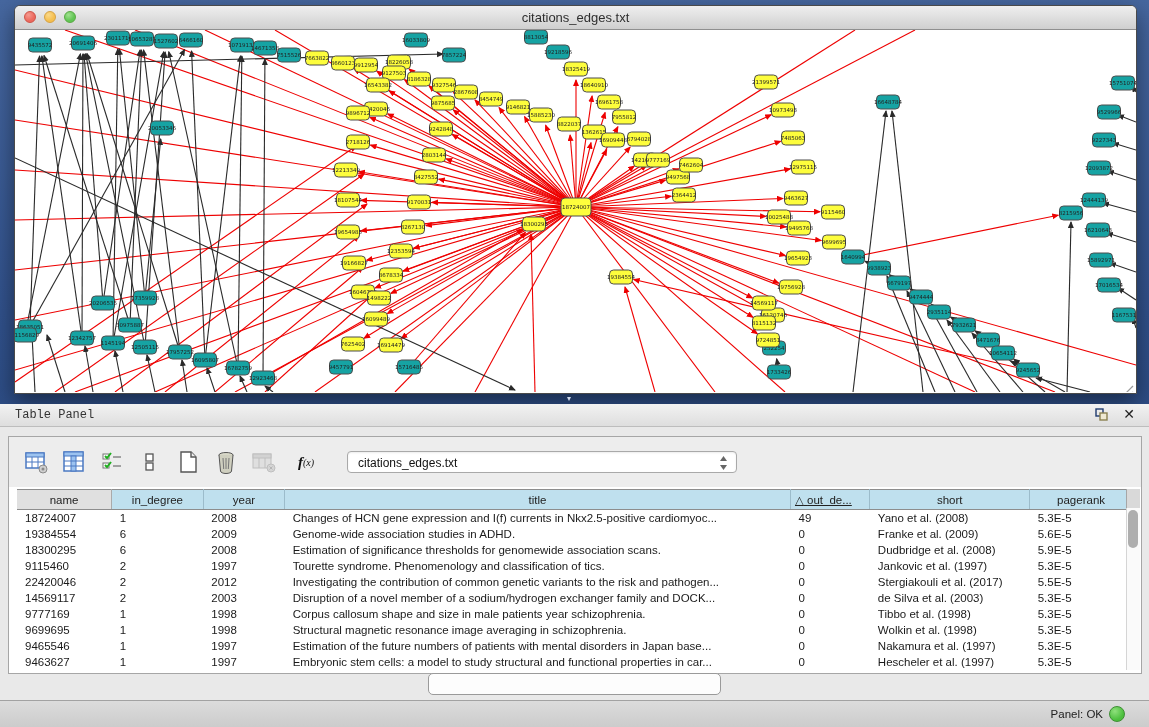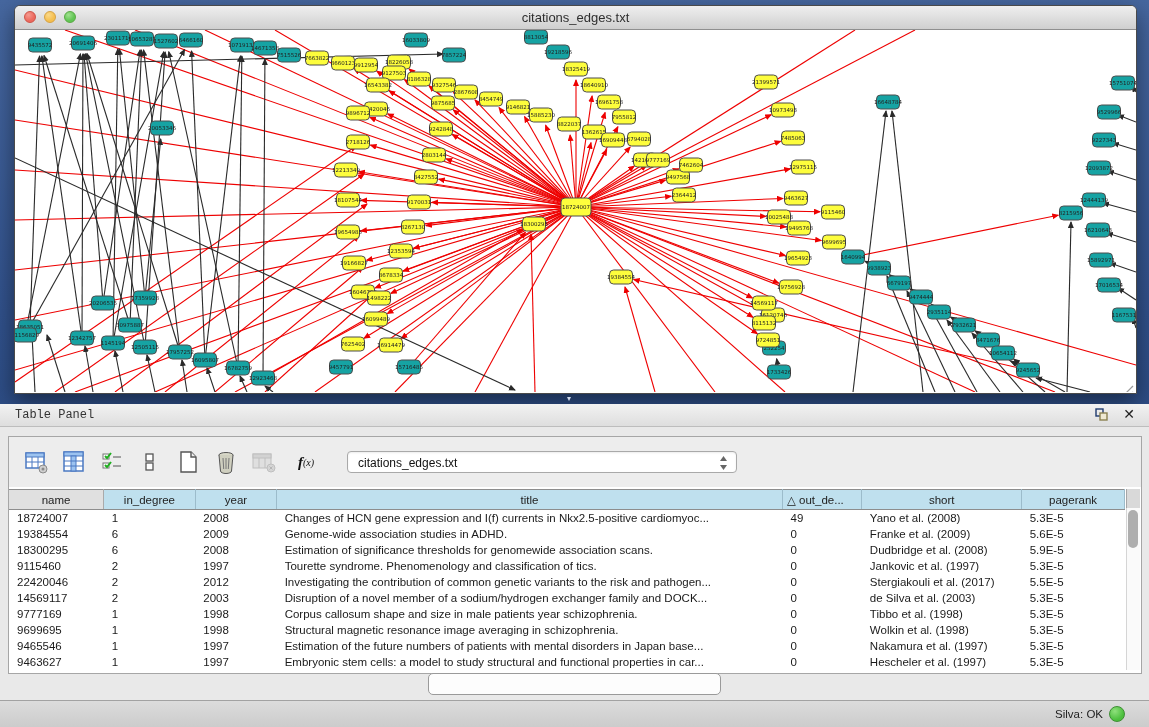--- a/index.html
+++ b/index.html
@@ -37,21 +37,21 @@
   .tbtn{width:26px;height:26px;display:flex;align-items:center;justify-content:center;cursor:pointer;}
   #fx-icon{font-family:"Liberation Serif","DejaVu Serif",serif;font-style:italic;font-weight:bold;
     font-size:15px;color:#111;width:34px;}
   #fx-icon small{font-size:10px;font-weight:normal;}
   #table-select{position:relative;margin-left:12px;width:390px;height:22px;background:#fff;
     border:1px solid #a9a9a9;border-radius:4px;box-shadow:inset 0 1px 2px rgba(0,0,0,.08);
     font-size:12px;color:#111;line-height:22px;padding-left:10px;box-sizing:border-box;cursor:pointer;}
   #select-arrows{position:absolute;right:8px;top:3px;}
 
   
-  #data-table{position:absolute;left:0;top:52px;width:1130px;}
+  #data-table{position:absolute;left:8px;top:52px;width:1130px;}
   table{border-collapse:collapse;table-layout:fixed;width:1116px;font-size:11.5px;color:#1a1a1a;}
   th{height:17px;background:#bfe0ee;border-top:1px solid #8d8d8d;border-bottom:1px solid #8d8d8d;
      border-right:1px solid #9cbccb;font-weight:normal;font-size:11.5px;color:#222;text-align:center;
      overflow:hidden;white-space:nowrap;cursor:pointer;}
   th.hdr-name{background:#e0e0e0;border-right:1px solid #aaa;}
   td{height:16px;padding:0 0 0 8px;overflow:hidden;white-space:nowrap;text-overflow:ellipsis;cursor:default;}
   .c0{width:93px;}.c1{width:90px;}.c2{width:80px;}.c3{width:497px;}.c4{width:78px;}.c5{width:157px;}.c6{width:101px;}
   #vscroll{position:absolute;right:1px;top:71px;width:13px;height:162px;background:#fafafa;border-left:1px solid #d5d5d5;}
   #vthumb{position:absolute;left:1px;top:2px;width:10px;height:38px;border-radius:5px;background:#aeaeae;cursor:pointer;}
   #corner-btn{position:absolute;right:1px;top:52px;width:13px;height:19px;background:#d9d9d9;border-left:1px solid #a6a6a6;border-bottom:1px solid #a6a6a6;cursor:pointer;}
@@ -806,21 +806,21 @@
               <col class="c4">
               <col class="c5">
               <col class="c6">
             </colgroup>
           <thead>
             <tr>
               <th class="hdr-name">name</th>
               <th>in_degree</th>
               <th>year</th>
               <th>title</th>
-              <th style="text-align:left;padding-left:4px;">
+              <th style="text-align:left;padding-left:4px;text-decoration:underline;">
                 <span>△</span>
                 <span>out_de...</span>
               </th>
               <th>short</th>
               <th>pagerank</th>
             </tr>
           </thead>
           <tbody>
               <tr>
                 <td>18724007</td>
@@ -922,16 +922,16 @@
     </div>
 
     <div id="table-tabs">
       <span class="seg active">Node Table</span>
       <span class="seg">Table Table</span>
       <span class="seg">Network Table</span>
     </div>
   </div>
 
   <div id="status-bar">
-    <span id="memory-label">Silva: OK</span>
+    <span id="memory-label">Panel: OK</span>
     <span id="memory-dot"></span>
   </div>
 </div>
 
 </body></html>

